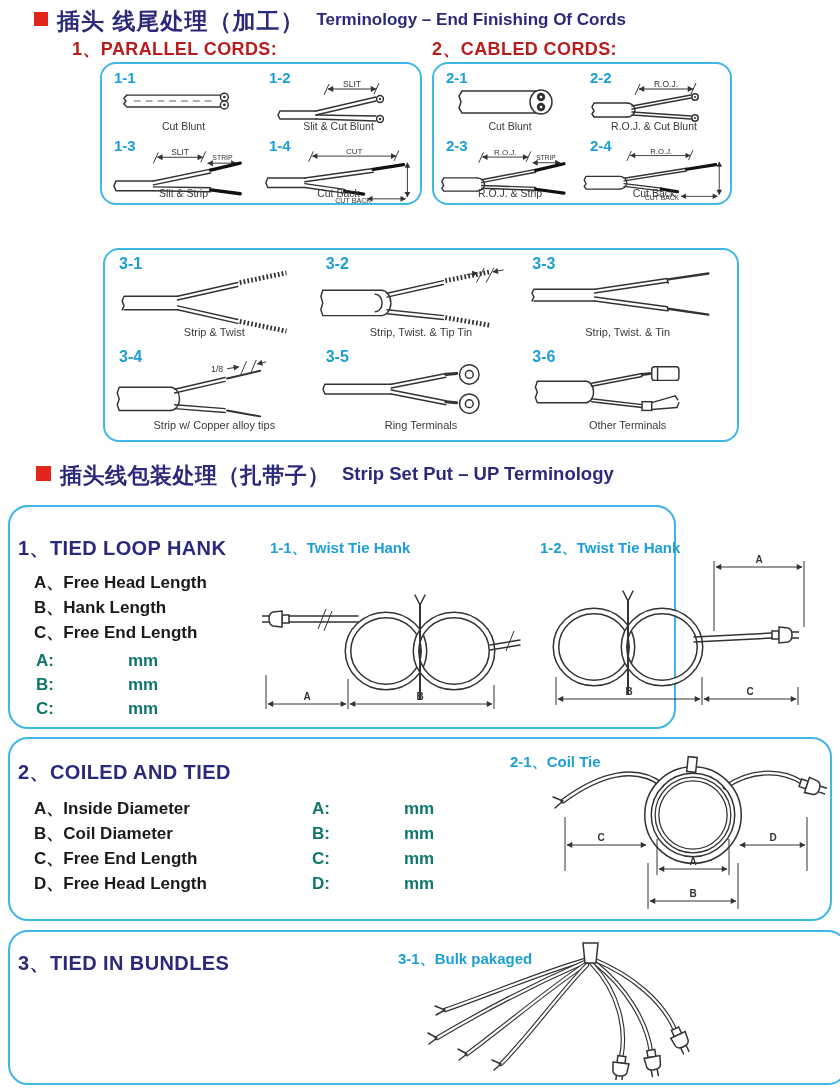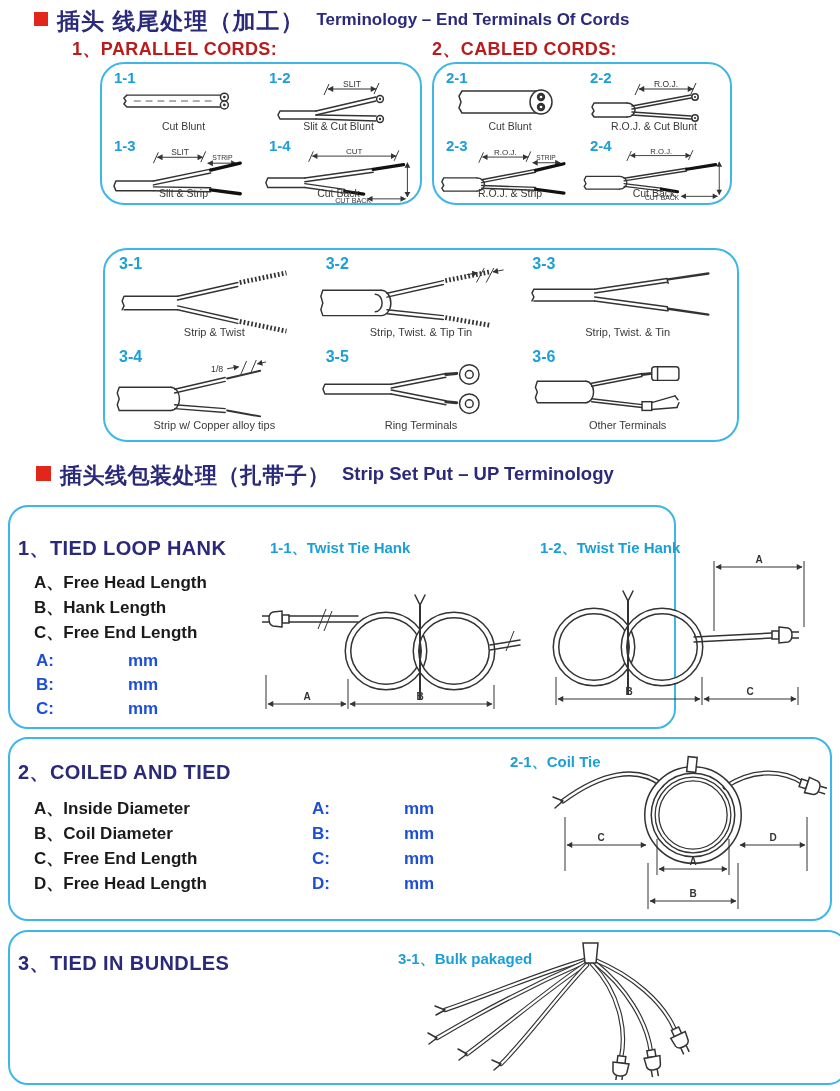--- a/index.html
+++ b/index.html
@@ -5,33 +5,33 @@
   html,body{margin:0;padding:0;background:#fff;}
   .page{position:relative;width:840px;height:1091px;background:#fff;overflow:hidden;
         font-family:"Liberation Sans",sans-serif;}
   
   .hdr{position:absolute;display:flex;align-items:flex-start;}
   .bullet{display:inline-block;background:#e3261b;flex:none;}
   .zh{color:#2b2a7a;font-weight:bold;white-space:nowrap;}
   .en{color:#2b2a7a;font-weight:bold;white-space:nowrap;}
   .subhead{position:absolute;color:#b91c1c;font-weight:bold;font-size:18px;letter-spacing:.4px;white-space:nowrap;}
   
-  .box{position:absolute;background:#fff;border:2px solid #3fb6e8;border-radius:24px;box-sizing:border-box;}
+  .box{position:absolute;background:#fff;border:2px solid #3fb6e8;border-radius:16px;box-sizing:border-box;}
   .grid2{display:grid;grid-template-columns:1fr 1fr;height:100%;padding:2px 4px;box-sizing:border-box;}
   .grid3{display:grid;grid-template-columns:1fr 1fr 1fr;height:100%;padding:2px 6px;box-sizing:border-box;}
   .cell{position:relative;}
   .cid{position:absolute;left:8px;top:3px;color:#1c9fd6;font-weight:bold;font-size:15px;}
   .cell svg{position:absolute;left:50%;transform:translateX(-50%);top:15px;}
   .cap{position:absolute;bottom:2px;left:0;width:100%;text-align:center;color:#3a3a3a;font-size:10.5px;white-space:nowrap;}
   .grid3 .cid{font-size:16px;}
   .grid3 .cap{font-size:11px;bottom:7px;}
   
   .btitle{position:absolute;color:#2b2a7a;font-weight:bold;font-size:20px;letter-spacing:.4px;white-space:nowrap;}
   .legend{position:absolute;color:#1a1a1a;font-weight:bold;font-size:17px;white-space:nowrap;}
-  .vrow{position:absolute;color:#1d4ed8;font-weight:bold;font-size:17px;white-space:nowrap;}
+  .vrow{position:absolute;color:#0f766e;font-weight:bold;font-size:17px;white-space:nowrap;}
   .vk{display:inline-block;width:92px;}
   .dlabel{position:absolute;color:#1c9fd6;font-weight:bold;font-size:15px;white-space:nowrap;}
   .dwrap{position:absolute;}
   
   .w{stroke:#333;stroke-width:1.5;fill:none;stroke-linecap:round;}
   .wf{stroke:#333;stroke-width:1.5;fill:#fff;}
   .tip{stroke:#111;stroke-width:3.4;fill:none;stroke-linecap:round;}
   .tw{stroke:#333;stroke-width:5;fill:none;stroke-dasharray:1.8 2.2;}
   .dim{stroke:#333;stroke-width:1;fill:none;}
   .tick{stroke:#333;stroke-width:1;}
@@ -55,21 +55,21 @@
         <path d="M0,-8 L9,-7 Q13,-6 13,0 Q13,6 9,7 L0,8 z"></path>
         <line x1="13" y1="-3" x2="20" y2="-3"></line>
         <line x1="13" y1="3" x2="20" y2="3"></line>
       </g>
     </defs>
   </svg>
 
   <div class="hdr" style="left:34px;top:6px;">
     <span class="bullet" style="width:14px;height:14px;margin-top:6px;"></span>
     <span class="zh" style="font-size:23px;margin-left:9px;letter-spacing:1px;">插头 线尾处理（加工）</span>
-    <span class="en" style="font-size:17px;margin-left:12px;margin-top:4px;">Terminology – End Terminals Of Cords</span>
+    <span class="en" style="font-size:17px;margin-left:12px;margin-top:4px;">Terminology – End Finishing Of Cords</span>
   </div>
 
   <div class="subhead" style="left:72px;top:37px;">1、PARALLEL CORDS:</div>
   <div class="subhead" style="left:432px;top:37px;">2、CABLED CORDS:</div>
 
   <div class="box" style="left:100px;top:62px;width:322px;height:143px;">
     <div class="grid2">
       <div class="cell">
         <span class="cid">1-1</span>
         <svg viewBox="0 0 130 44" width="128" height="44">

